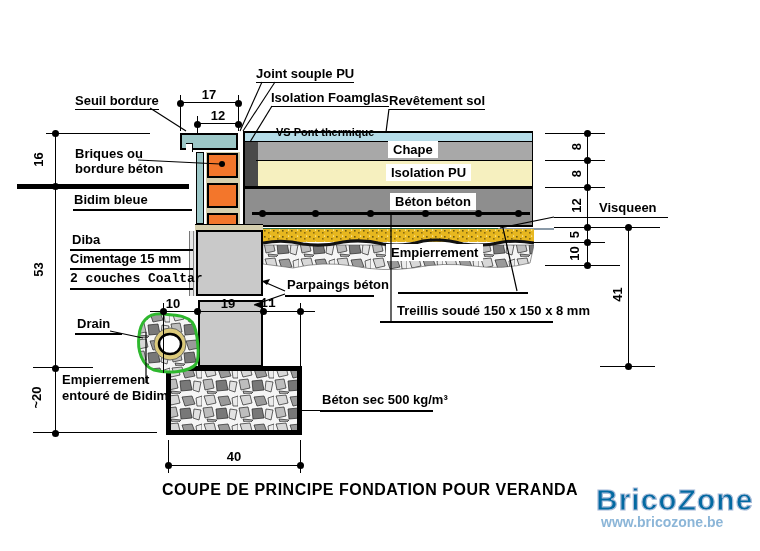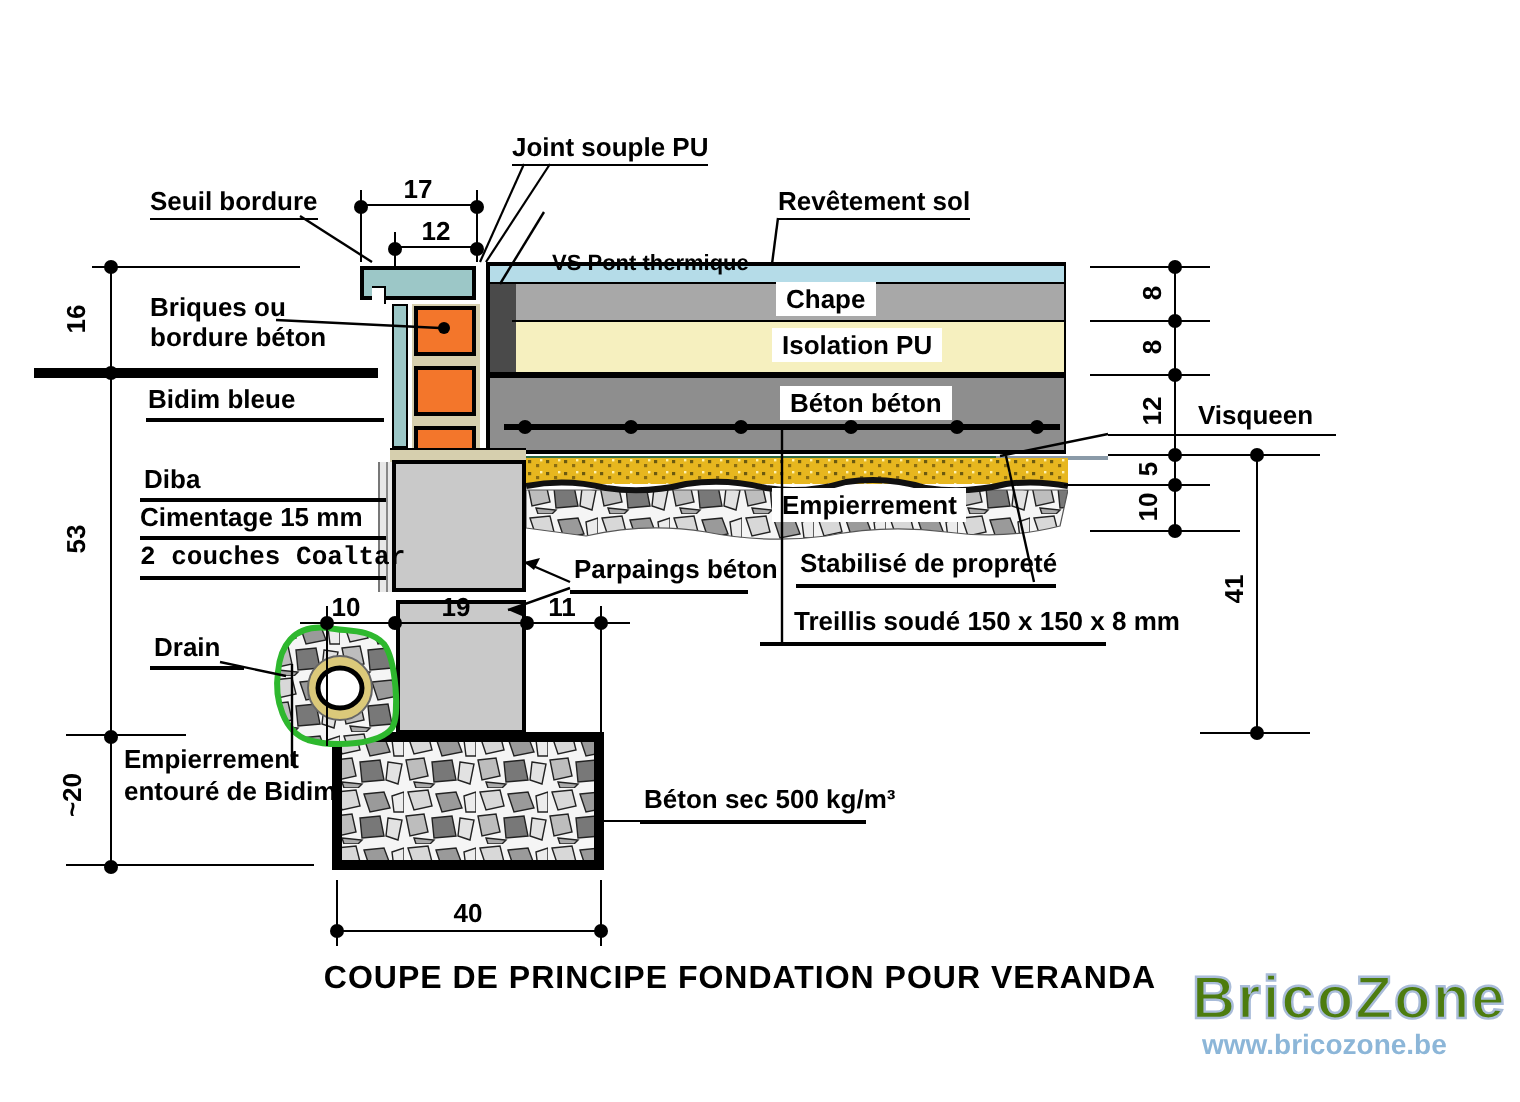--- a/index.html
+++ b/index.html
@@ -12,21 +12,21 @@
         transform:rotate(-90deg);transform-origin:center;white-space:nowrap;}
   .hline{position:absolute;background:#000;height:1.3px;}
   .vline{position:absolute;background:#000;width:1.3px;}
   .dot{position:absolute;width:7px;height:7px;background:#000;border-radius:50%;margin:-3.5px 0 0 -3.5px;}
   .rect{position:absolute;box-sizing:border-box;}
   .box{position:absolute;background:#fff;font-weight:bold;font-size:13px;padding:1px 5px;white-space:nowrap;}
   .ul{border-bottom:1.6px solid #000;padding-bottom:1px;}
   #title{position:absolute;left:140px;top:481px;width:460px;text-align:center;
          font-weight:bold;font-size:16px;letter-spacing:.5px;}
   #wm-name{position:absolute;left:596px;top:483px;font-weight:bold;font-size:30px;
-           color:#4d7c0f;-webkit-text-stroke:1.2px #a9bcd9;letter-spacing:1px;}
+           color:#0369a1;-webkit-text-stroke:1.2px #a9bcd9;letter-spacing:1px;}
   #wm-url{position:absolute;left:601px;top:514px;font-weight:bold;font-size:14px;color:#8cb6d8;}
   svg.abs{position:absolute;}
 </style>
 </head>
 <body>
 
 <div id="stage">
 
   <svg class="abs" width="0" height="0">
     <defs>
@@ -120,26 +120,26 @@
   <div class="lbl" style="left:70px;top:252px;">Cimentage 15 mm</div>
   <div class="hline" style="left:70px;top:268px;width:123px;height:1.6px;"></div>
   <div class="lbl" style="left:70px;top:272px;font-family:Liberation Mono, monospace;">2 couches Coaltar</div>
   <div class="hline" style="left:70px;top:288px;width:123px;height:1.6px;"></div>
   <div class="lbl" style="left:77px;top:317px;">Drain</div>
   <div class="hline" style="left:75px;top:333px;width:47px;height:1.6px;"></div>
   <div class="lbl" style="left:62px;top:373px;">Empierrement</div>
   <div class="lbl" style="left:62px;top:389px;">entouré de Bidim</div>
 
   <div class="lbl ul" style="left:256px;top:67px;">Joint souple PU</div>
+  <div class="lbl ul" style="left:271px;top:91px;">Isolation Foamglas</div>
   <div class="lbl sm" style="left:276px;top:108px;">VS Pont thermique</div>
   <div class="lbl ul" style="left:389px;top:94px;">Revêtement sol</div>
   <div class="lbl" style="left:599px;top:201px;">Visqueen</div>
   <div class="hline" style="left:554px;top:217px;width:114px;height:1.4px;"></div>
 
-  <div class="lbl" style="left:400px;top:275px;">Stabilisé de propreté</div>
   <div class="hline" style="left:398px;top:292px;width:130px;height:1.6px;"></div>
   <div class="lbl" style="left:397px;top:304px;">Treillis soudé 150 x 150 x 8 mm</div>
   <div class="hline" style="left:380px;top:321px;width:173px;height:1.6px;"></div>
   <div class="lbl" style="left:287px;top:278px;">Parpaings béton</div>
   <div class="hline" style="left:285px;top:295px;width:89px;height:1.6px;"></div>
   <div class="lbl" style="left:322px;top:393px;">Béton sec 500 kg/m³</div>
   <div class="hline" style="left:320px;top:410px;width:113px;height:1.6px;"></div>
   <div class="hline" style="left:301px;top:410px;width:20px;height:1.4px;"></div>
 
   <div class="dim" style="left:194px;top:87px;">17</div>
@@ -169,21 +169,21 @@
 
   <div class="hline" style="left:150px;top:311px;width:165px;"></div>
   <div class="dot" style="left:163px;top:311px;"></div>
   <div class="dot" style="left:197px;top:311px;"></div>
   <div class="dot" style="left:263px;top:311px;"></div>
   <div class="dot" style="left:300px;top:311px;"></div>
   <div class="vline" style="left:163px;top:303px;height:70px;"></div>
   <div class="vline" style="left:300px;top:303px;height:64px;"></div>
   <div class="dim" style="left:158px;top:296px;">10</div>
   <div class="dim" style="left:213px;top:296px;">19</div>
-  <div class="dim" style="left:266px;top:296px;">11</div>
+  <div class="dim" style="left:253px;top:296px;font-family:Liberation Mono, monospace;">11</div>
 
   <div class="hline" style="left:168px;top:465px;width:132px;"></div>
   <div class="dot" style="left:168px;top:465px;"></div>
   <div class="dot" style="left:300px;top:465px;"></div>
   <div class="vline" style="left:168px;top:440px;height:33px;"></div>
   <div class="vline" style="left:300px;top:440px;height:33px;"></div>
   <div class="dim" style="left:219px;top:449px;">40</div>
 
   <div class="vline" style="left:587px;top:133px;height:132px;"></div>
   <div class="dot" style="left:587px;top:133px;"></div>

